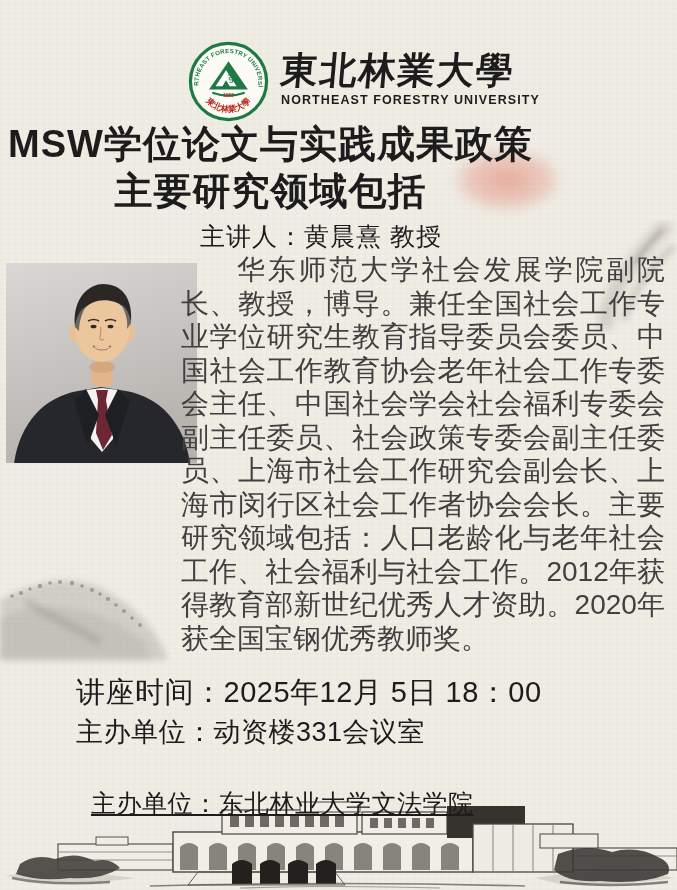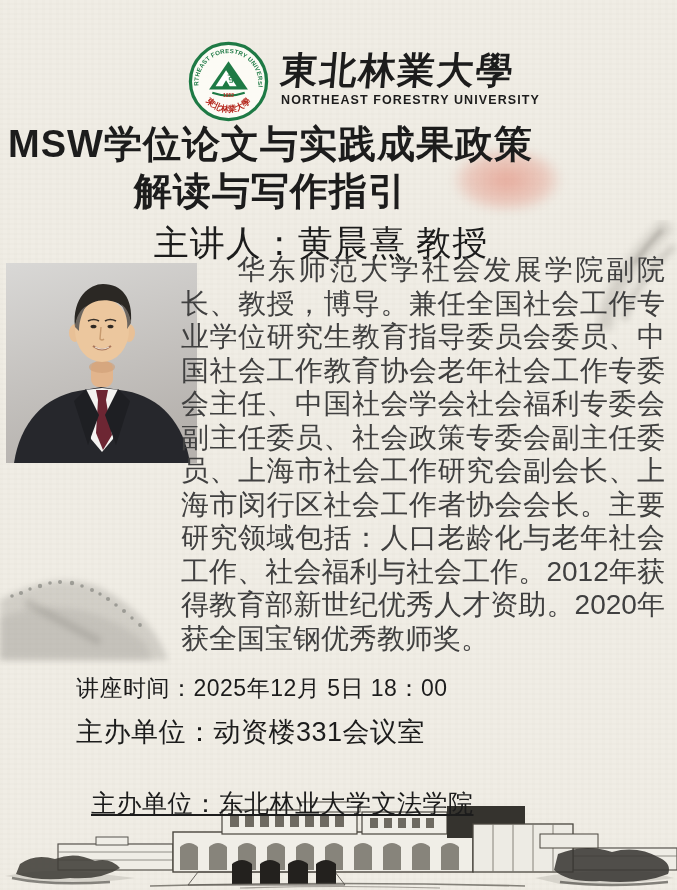--- a/index.html
+++ b/index.html
@@ -29,31 +29,31 @@
   .univ-zh {
     font-family:"DejaVu Serif","Liberation Serif",serif; font-weight:bold;
     font-size:37px; line-height:42px; letter-spacing:2px; transform:skewX(-5deg);
     white-space:nowrap;
   }
   .univ-en { font-size:12.5px; font-weight:bold; letter-spacing:1.1px; margin-top:2px; white-space:nowrap; }
   
   .title { position:absolute; left:0; top:121px; width:541px; text-align:center;
            font-size:38px; font-weight:bold; line-height:47px; letter-spacing:1px; }
   .speaker { position:absolute; left:0; top:220px; width:642px; text-align:center;
-             font-size:35px; letter-spacing:1px; }
+             font-size:25px; letter-spacing:1px; }
   
   .photo { position:absolute; left:6px; top:263px; width:191px; height:200px; }
   
   .bio {
     position:absolute; left:181px; top:253px; width:484px;
     font-size:28px; line-height:33.5px; text-align:justify; text-indent:56px;
     color:#404040;
   }
   
-  .detail-time { position:absolute; left:76px; top:673px; font-size:23px; letter-spacing:.5px;text-align:right; }
+  .detail-time { position:absolute; left:76px; top:673px; font-size:29px; letter-spacing:.5px;text-align:right; }
   .detail-loc  { position:absolute; left:76px; top:714px; font-size:27px; letter-spacing:.5px; }
   .detail-org  { position:absolute; left:91px; top:787px; font-size:25px; letter-spacing:.5px;text-decoration:underline; }
 </style>
 </head>
 <body>
 
 <div class="poster">
 
   <div class="paper-texture"></div>
   <div class="sun-accent"></div>
@@ -174,21 +174,21 @@
     <text x="50" y="69.5" font-size="6" fill="#b5281e" text-anchor="middle" font-weight="bold">1952</text>
   </svg>
 
   <div class="univ-name">
     <div class="univ-zh">東北林業大學</div>
     <div class="univ-en">NORTHEAST FORESTRY UNIVERSITY</div>
   </div>
 
   <div class="title">
     <div>MSW学位论文与实践成果政策</div>
-    <div>解读与写作指引</div>
+    <div>主要研究领域包括</div>
   </div>
 
   <div class="speaker">主讲人：黄晨熹 教授</div>
 
   <svg class="photo" viewBox="0 0 191 200">
     <defs>
       <linearGradient id="pbg" x1="0" y1="0" x2="0.3" y2="1">
         <stop offset="0" stop-color="#d9d8d6"></stop>
         <stop offset="1" stop-color="#b6b2ae"></stop>
       </linearGradient>

